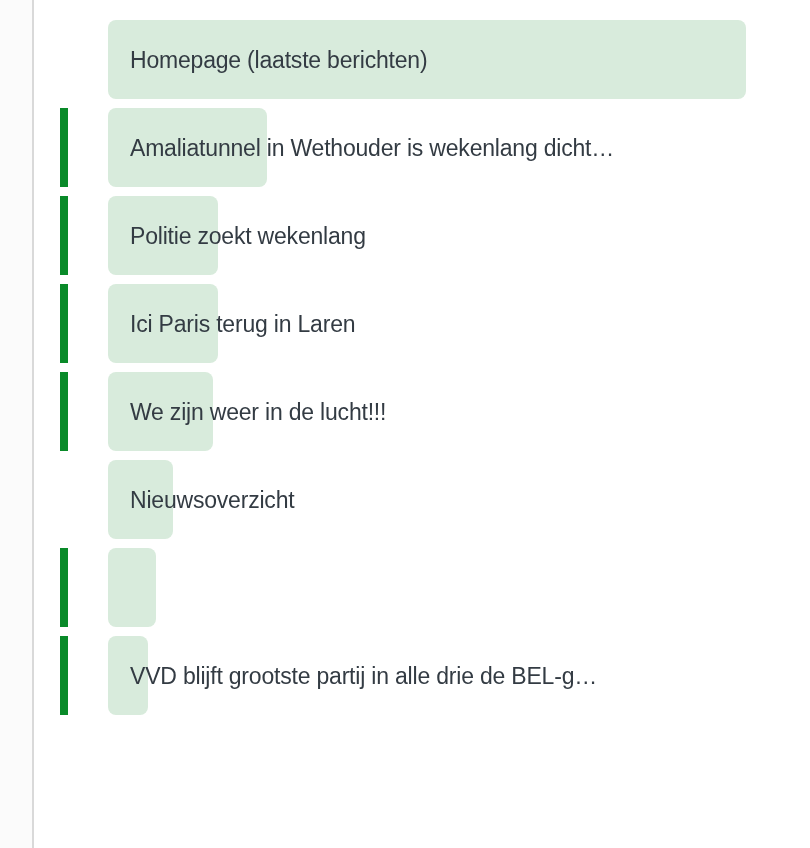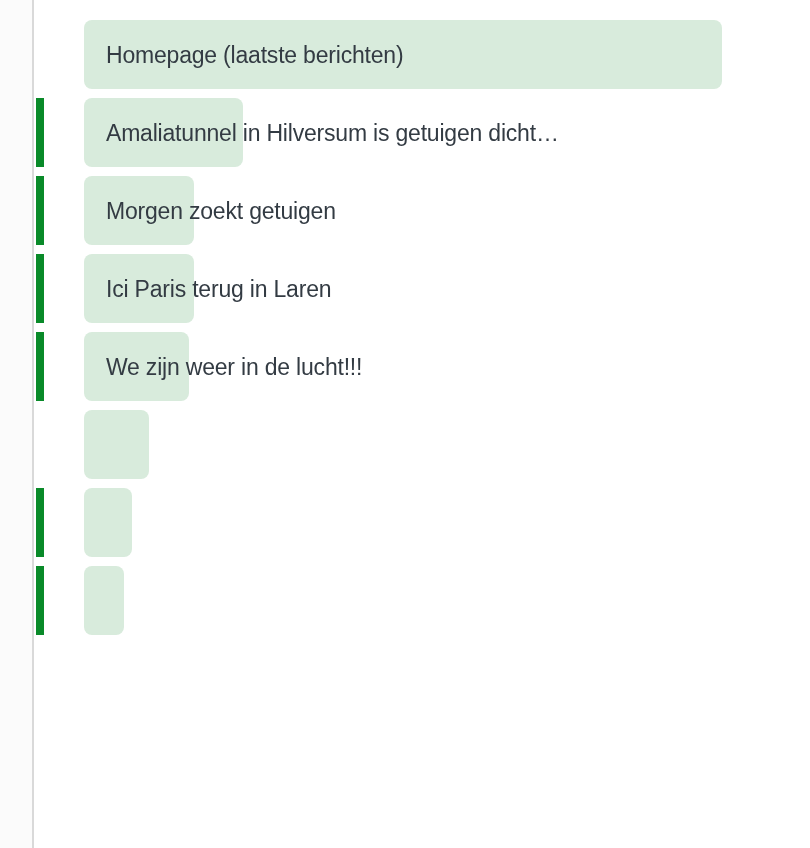--- a/index.html
+++ b/index.html
@@ -34,22 +34,23 @@
     border-right: 2px solid var(--divider);
   }
   .list {
     position: absolute;
     top: 20px;
     left: 0;
     right: 0;
   }
   .row {
     position: relative;
-    height: 69px;
+    height: 79px;
     margin-bottom: 9px;
+    margin-left: 24px;
   }
   .status-bar {
     position: absolute;
     left: 36px;
     top: 0;
     bottom: 0;
     width: 8px;
     background: var(--bar-green);
   }
   .highlight {
@@ -79,43 +80,45 @@
   <div class="gutter"></div>
   <div class="list">
       <div class="row">
 
     <span class="highlight" style="width: 638px;"></span>
     <span class="title">Homepage (laatste berichten)</span>
   </div>
       <div class="row">
     <span class="status-bar"></span>
     <span class="highlight" style="width: 159px;"></span>
-    <span class="title">Amaliatunnel in Hilversum is getuigen dicht…</span>
+    <span class="title">Amaliatunnel in Wethouder is wekenlang dicht…</span>
   </div>
       <div class="row">
     <span class="status-bar"></span>
     <span class="highlight" style="width: 110px;"></span>
-    <span class="title">Morgen zoekt getuigen</span>
+    <span class="title">Politie zoekt wekenlang</span>
   </div>
       <div class="row">
     <span class="status-bar"></span>
     <span class="highlight" style="width: 110px;"></span>
     <span class="title">Ici Paris terug in Laren</span>
   </div>
       <div class="row">
     <span class="status-bar"></span>
     <span class="highlight" style="width: 105px;"></span>
     <span class="title">We zijn weer in de lucht!!!</span>
   </div>
       <div class="row">
 
     <span class="highlight" style="width: 65px;"></span>
+    <span class="title">Nieuwsoverzicht</span>
   </div>
       <div class="row">
     <span class="status-bar"></span>
     <span class="highlight" style="width: 48px;"></span>
   </div>
       <div class="row">
     <span class="status-bar"></span>
     <span class="highlight" style="width: 40px;"></span>
+    <span class="title">VVD blijft grootste partij in alle drie de BEL-g…</span>
   </div>
     </div>
 </div>
 
 </body></html>

